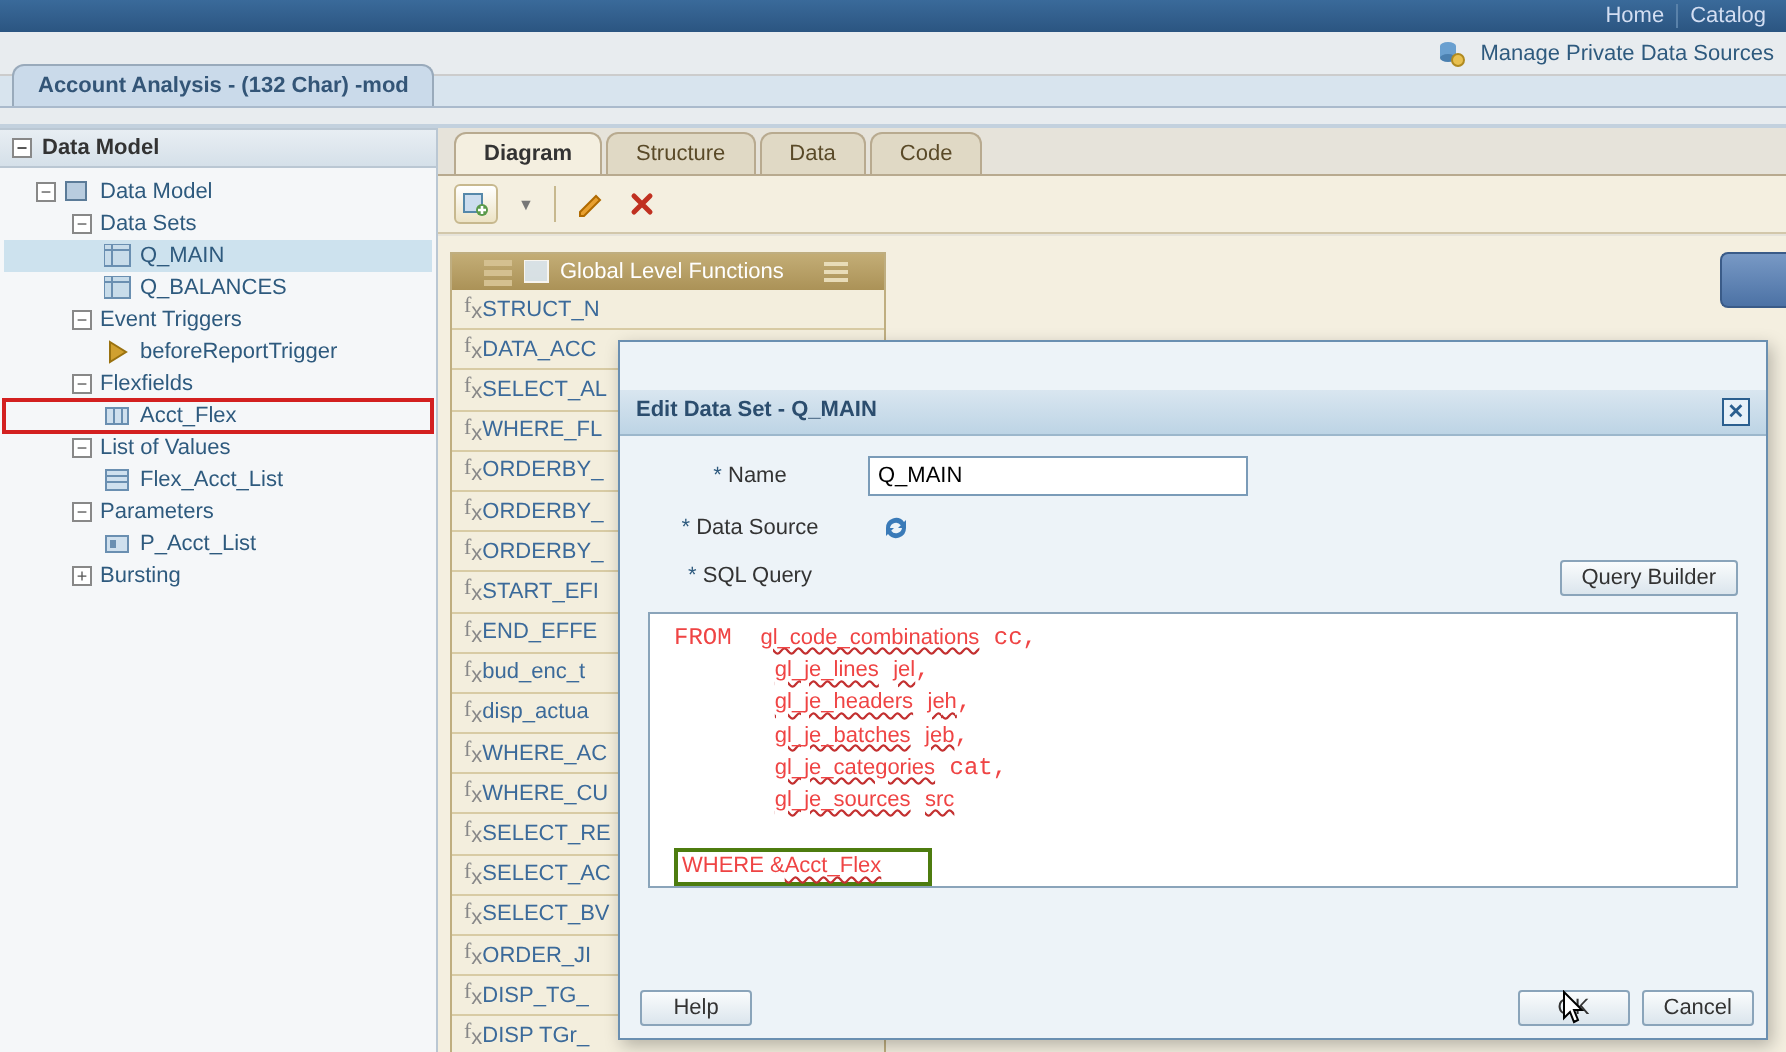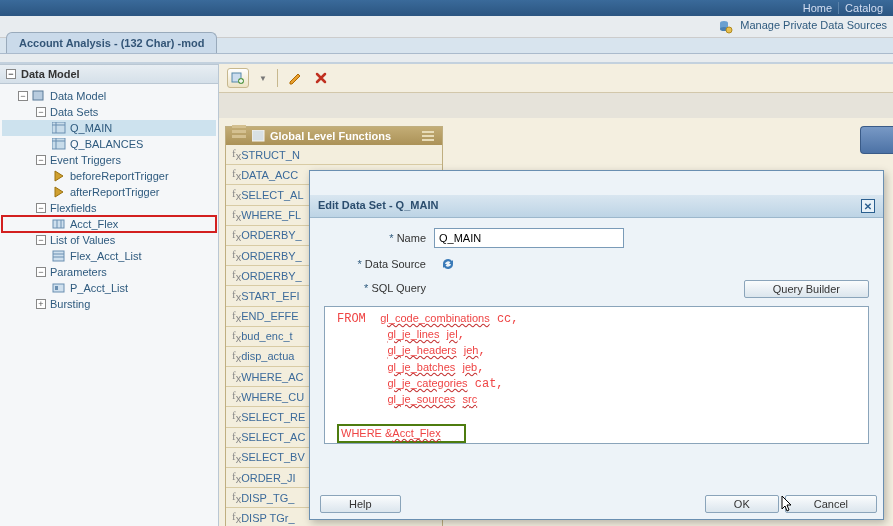--- a/index.html
+++ b/index.html
@@ -27,37 +27,37 @@
 .expander { width:10px; height:10px; border:1px solid #888; background:#fff; display:inline-flex; align-items:center; justify-content:center; margin-right:4px; font-size:9px; color:#555; line-height:1; flex-shrink:0;}
 .content { flex: 1; background: #e6e3da; position: relative; }
 .tabs2 { display:flex; background:#e6e3da; padding: 2px 0 0 8px; border-bottom: 1px solid #b8aa8f; }
 .tab2 { padding: 4px 14px; border: 1px solid #b8aa8f; border-bottom:none; margin-right:2px; background:#e0d9c5; color:#5a4a28; border-radius: 6px 6px 0 0; cursor:pointer;}
 .tab2.active { background:#f4efe0; font-weight:bold; color:#333;}
 .toolbar2 { background:#f4efe0; border-bottom:1px solid #d2c7aa; padding:4px 8px; display:flex; align-items:center; gap:10px;}
 .tool-btn { width:22px; height:20px; border:1px solid #c7b88e; border-radius:3px; background:linear-gradient(#fff,#ede3c5); display:inline-flex; align-items:center; justify-content:center; cursor:pointer;}
 .sep { width:1px; height:18px; background:#c7b88e;}
 .canvas { position:absolute; top:54px; bottom:0; left:0; right:0; background:#f4efe0; overflow:hidden;}
 .func-panel { position:absolute; left:6px; top:8px; width:218px; background:#e5dfcb; border:1px solid #bfae80;}
-.func-header { background:linear-gradient(#c3ad76,#ab9257); color:#fff; padding:3px 6px; display:flex; font-weight:bold;}
+.func-header { background:linear-gradient(#c3ad76,#ab9257); color:#fff; padding:3px 16px; display:flex; align-items:center; font-weight:normal;}
 .func-header .dash { width:14px; height:3px; background:#d4c090; margin-right:6px; box-shadow: 0 5px 0 #d4c090, 0 -5px 0 #d4c090;}
 .func-list { }
 .func-item { background:#f3eedd; border-bottom:1px solid #d8cba4; padding:2px 6px; color:#3b6a9a; display:flex; align-items:center; font-size:11px; white-space:nowrap; overflow:hidden;}
 .func-item .fx { color:#888; margin-right:0; font-family: 'Times New Roman', serif;}
 .right-strip { position:absolute; right:0; top:8px; width:33px; height:28px; background:linear-gradient(#7899c5,#4c72a5); border:1px solid #3a5b88; border-right:none; border-radius: 4px 0 0 4px;}
 .dialog { position:absolute; left:309px; top:170px; width:575px; height:350px; background:#edf3f8; border:1px solid #6a8fb1; box-shadow: 2px 3px 8px rgba(0,0,0,0.25);}
 .dlg-title { background:linear-gradient(#d9e6f0,#bdd4e5); padding:4px 8px; color:#2b4d6e; font-weight:bold; border-bottom:1px solid #9cb7cc; display:flex; justify-content:space-between; align-items:flex-start;margin-top:24px;}
 .dlg-close { width:14px; height:14px; border:1px solid #2b5f8f; color:#2b5f8f; background:#e8f1f8; display:flex; align-items:center; justify-content:center; font-weight:bold; cursor:pointer; font-size:10px;}
 .dlg-body { padding: 10px 14px; }
 .form-row { display:flex; align-items:center; margin-bottom:8px;}
-.form-label { width:110px; text-align:right; padding-right:8px; color:#333;}
+.form-label { width:110px; text-align:center; padding-right:8px; color:#333;}
 .form-label .req { color:#2e5a7e;}
 .form-input { border:1px solid #7a9bb8; padding:2px 4px; height:20px; background:#fff;}
 select.form-input { height:20px;}
 .qb-btn { margin-left:auto;}
-.btn { background:linear-gradient(#fafcfd,#dbe5ed); border:1px solid #8aa4ba; padding:2px 28px; border-radius:2px; cursor:pointer; color:#333; min-width:56px; text-align:center;}
+.btn { background:linear-gradient(#fafcfd,#dbe5ed); border:1px solid #8aa4ba; padding:2px 10px; border-radius:2px; cursor:pointer; color:#333; min-width:56px; text-align:center;}
 .sql-area { border:1px solid #8aa4ba; background:#fff; height:138px; overflow:auto; padding:4px 12px; font-family: 'Courier New', monospace; font-size:12px; color:#ef4444; position:relative; white-space:pre; line-height:1.35;}
 .sql-red { border:2px solid #4d7c0f; display:inline-block; padding:0 2px;}
 .wavy { text-decoration: underline wavy #c33030;}
 .dotted { border-bottom: 1px dotted #555;}
 .dlg-footer { position:absolute; bottom:6px; left:10px; right:6px; display:flex; align-items:center;}
 .dlg-footer .right { margin-left:auto; display:flex; gap:6px;}
 .cursor-arrow { position:absolute; right:88px; bottom:6px; width:14px; height:18px; pointer-events:none;}
 svg { display:block; }
 </style>
 </head>
@@ -131,28 +131,20 @@
           <span>Event Triggers</span>
         </div>
       <div class="tree-item indent3">
           <span class="tree-icon">
             <svg viewBox="0 0 14 12">
               <polygon points="3,1 11,6 3,11" fill="#d0a030" stroke="#9a7210"></polygon>
             </svg>
           </span>
           <span>beforeReportTrigger</span>
         </div>
-      <div class="tree-item indent3">
-          <span class="tree-icon">
-            <svg viewBox="0 0 14 12">
-              <polygon points="3,1 11,6 3,11" fill="#d0a030" stroke="#9a7210"></polygon>
-            </svg>
-          </span>
-          <span>afterReportTrigger</span>
-        </div>
 
       <div class="tree-item indent2">
           <span class="expander">−</span>
           <span>Flexfields</span>
         </div>
       <div class="tree-item indent3 highlighted">
           <span class="tree-icon">
             <svg viewBox="0 0 14 12">
               <rect x="1" y="2" width="11" height="8" fill="#cfe0ee" stroke="#6a8fb1"></rect>
               <line x1="5" y1="2" x2="5" y2="10" stroke="#6a8fb1"></line>
@@ -192,20 +184,26 @@
         </div>
 
       <div class="tree-item indent2">
           <span class="expander">+</span>
           <span>Bursting</span>
         </div>
     </div>
   </div>
 
   <div class="content">
+    <div class="tabs2">
+      <div class="tab2 active">Diagram</div>
+      <div class="tab2">Structure</div>
+      <div class="tab2">Data</div>
+      <div class="tab2">Code</div>
+    </div>
     <div class="toolbar2">
       <div class="tool-btn">
           <svg width="14" height="14" viewBox="0 0 14 14">
             <rect x="1" y="2" width="9" height="9" fill="#cde" stroke="#58a"></rect>
             <circle cx="10" cy="10" r="3" fill="#5a9a4a"></circle>
             <path d="M10 8v4M8 10h4" stroke="#fff" stroke-width="1.3"></path>
           </svg>
         </div>
       <span style="font-size:8px;color:#777">▼</span>
       <div class="sep"></div>

